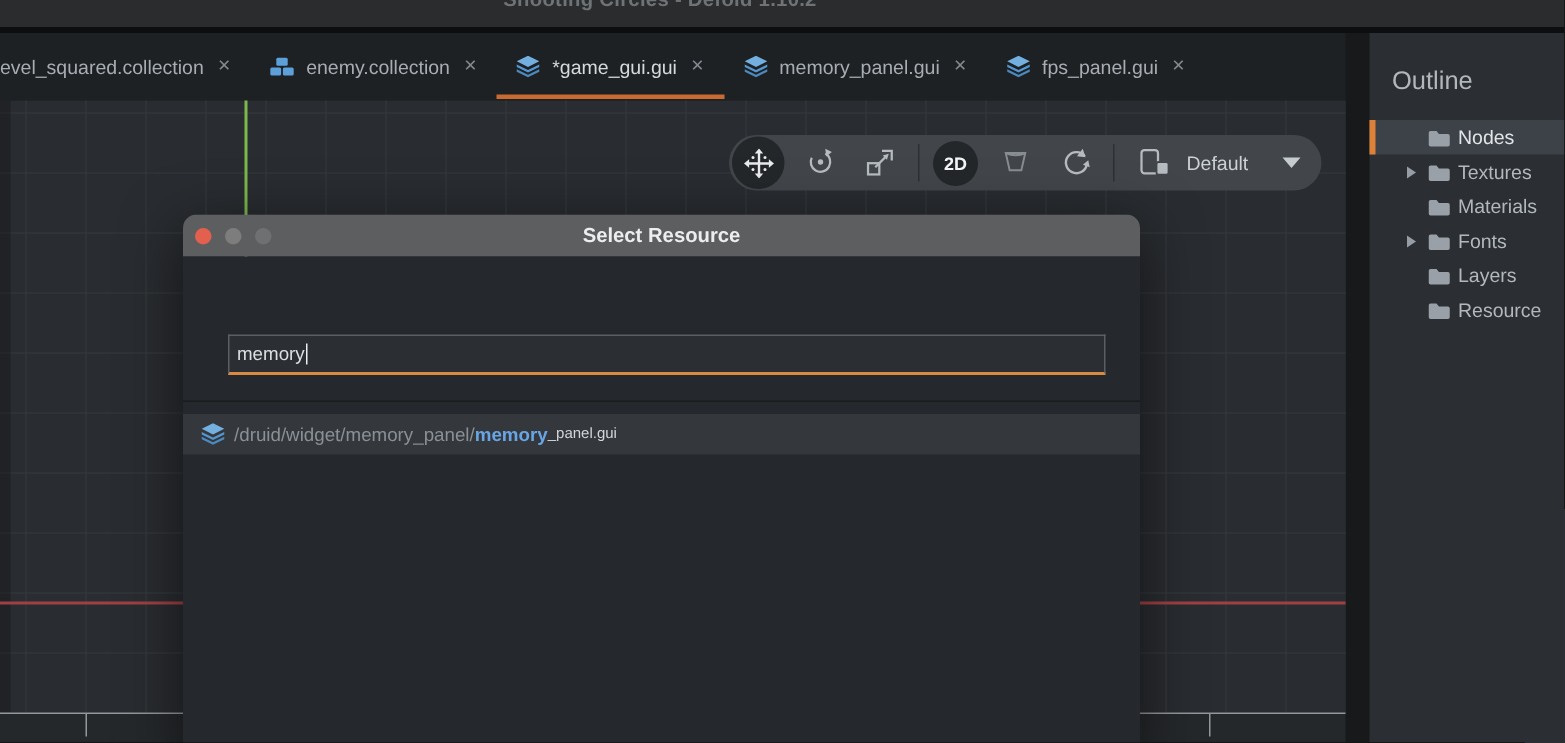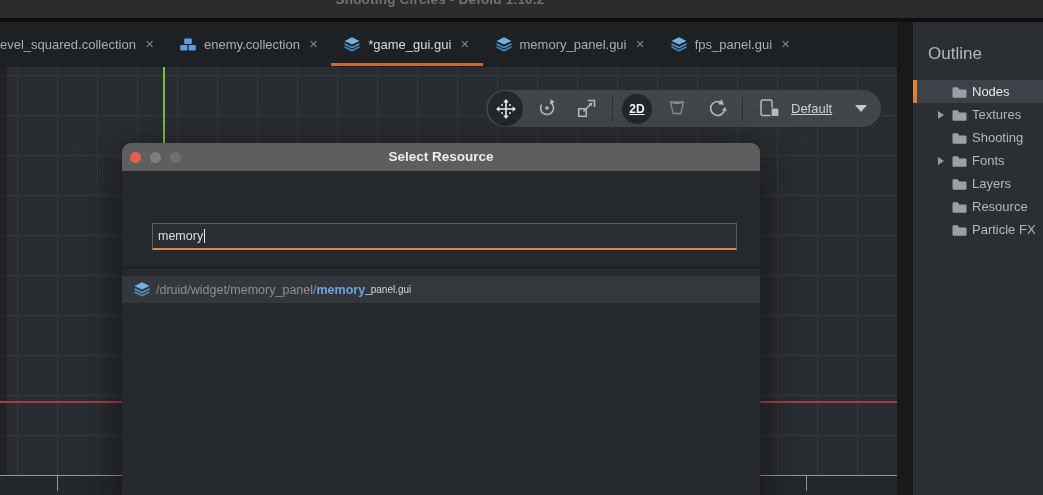--- a/index.html
+++ b/index.html
@@ -39,21 +39,21 @@
   
   .ruler{position:absolute;left:0;top:475px;width:897px;height:20px;background:#25282b;
     border-top:1px solid #94989c;box-sizing:border-box;}
   .rtick{position:absolute;top:0;width:1px;height:15px;background:#94989c;}
   .rlabel{position:absolute;top:18px;font-family:"DejaVu Sans Mono",monospace;
     font-size:11px;color:#c3c7cb;}
 
   
   .toolbar{position:absolute;left:486px;top:90px;width:395px;height:37px;
     background:#42464a;border-radius:19px;}
-  .toolbar .abs{position:absolute;text-decoration:underline;}
+  .toolbar .abs{position:absolute;}
   .tool-circle{width:35px;height:35px;border-radius:50%;background:#24272a;
     display:flex;align-items:center;justify-content:center;}
   .mode-2d{width:30px;height:30px;border-radius:50%;background:#24272a;color:#f3f5f6;
     font-size:12px;font-weight:bold;text-align:center;line-height:30px;}
   .tsep{width:1px;height:25px;background:#2d3034;}
   .layout-label{font-size:13px;color:#ccd1d5;line-height:37px;}
   .caret-down{width:0;height:0;border-left:6px solid transparent;
     border-right:6px solid transparent;border-top:7px solid #c6cbd0;}
 
   
@@ -292,21 +292,21 @@
             </svg>
         </span>
         <span class="node-label">Textures</span>
       </div>
       <div class="trow">
         <span class="node-icon">
           <svg width="15" height="12" viewBox="0 0 15 12">
               <use href="#def-folder"></use>
             </svg>
         </span>
-        <span class="node-label">Shooting</span>
+        <span class="node-label">Materials</span>
       </div>
       <div class="trow">
         <span class="tri-right"></span>
         <span class="node-icon">
           <svg width="15" height="12" viewBox="0 0 15 12">
               <use href="#def-folder"></use>
             </svg>
         </span>
         <span class="node-label">Fonts</span>
       </div>
@@ -319,24 +319,16 @@
         <span class="node-label">Layers</span>
       </div>
       <div class="trow">
         <span class="node-icon">
           <svg width="15" height="12" viewBox="0 0 15 12">
               <use href="#def-folder"></use>
             </svg>
         </span>
         <span class="node-label">Resource</span>
       </div>
-      <div class="trow">
-        <span class="node-icon">
-          <svg width="15" height="12" viewBox="0 0 15 12">
-              <use href="#def-folder"></use>
-            </svg>
-        </span>
-        <span class="node-label">Particle FX</span>
-      </div>
     </div>
   </div>
 
 </div>
 
 </body></html>

